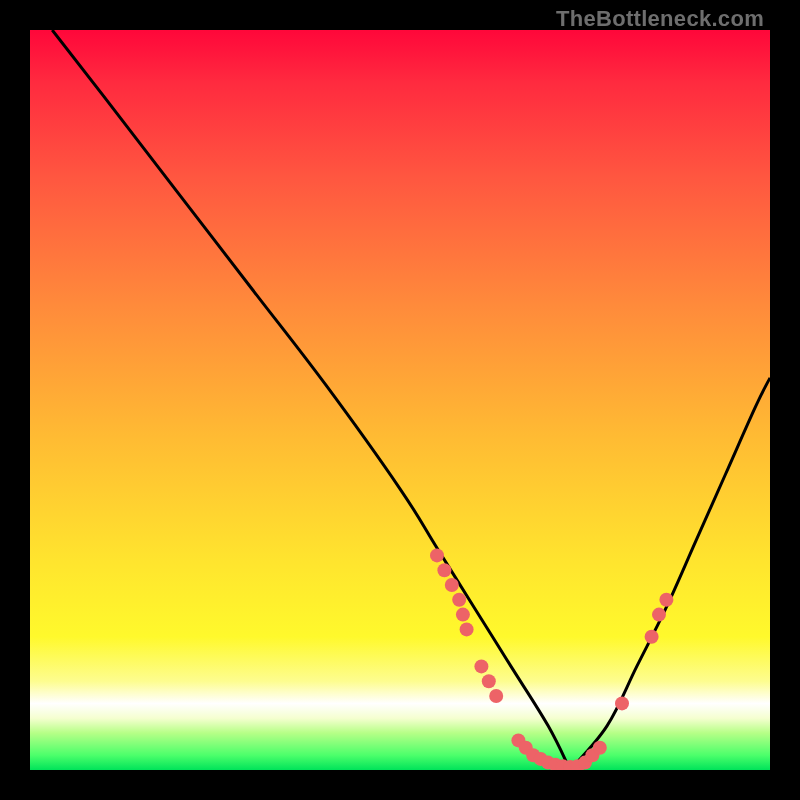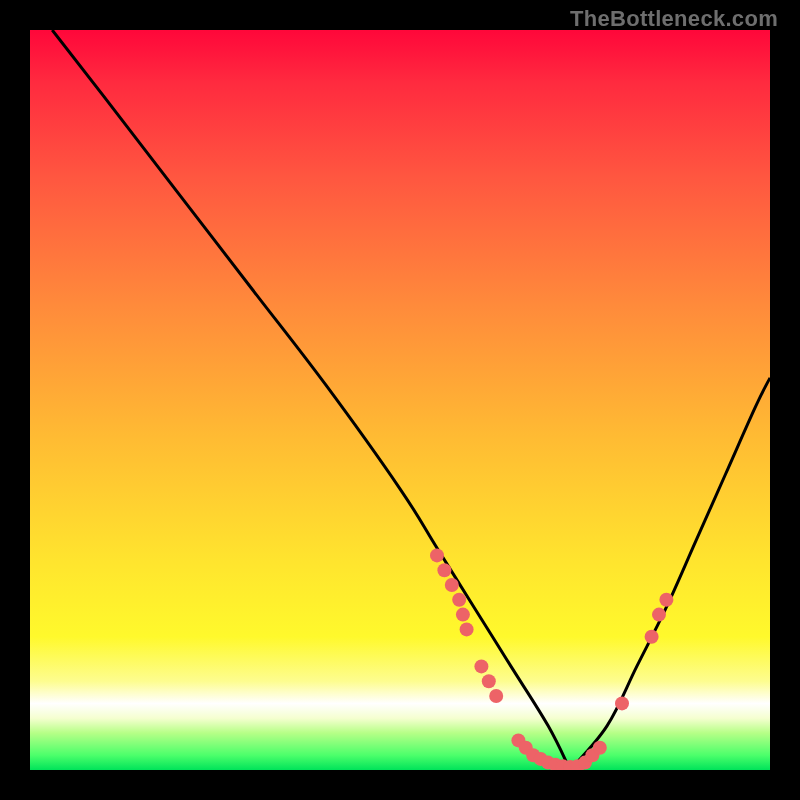--- a/index.html
+++ b/index.html
@@ -12,21 +12,21 @@
       #ff8a3b 37%,
       #ffbb33 55%,
       #ffe52e 72%,
       #fff92c 82%,
       #fdfd8f 88%,
       #ffffff 91%,
       #f5ffd0 93%,
       #b6ff87 95%,
       #4cff6b 98%,
       #00e35a 100%)}
-  .watermark{position:absolute;top:6px;right:22px;color:#6e6e6e;font-size:22px;font-weight:600;letter-spacing:.3px}
+  .watermark{position:absolute;top:6px;right:36px;color:#6e6e6e;font-size:22px;font-weight:600;letter-spacing:.3px}
   svg.curves{position:absolute;left:30px;top:30px}
   .dot{fill:#ed6367}
 </style>
 </head>
 <body>
 
 <div class="frame">
   <div class="plot-bg"></div>
   <div class="watermark">TheBottleneck.com</div>
   <svg class="curves" width="740" height="740" viewBox="0 0 740 740">

